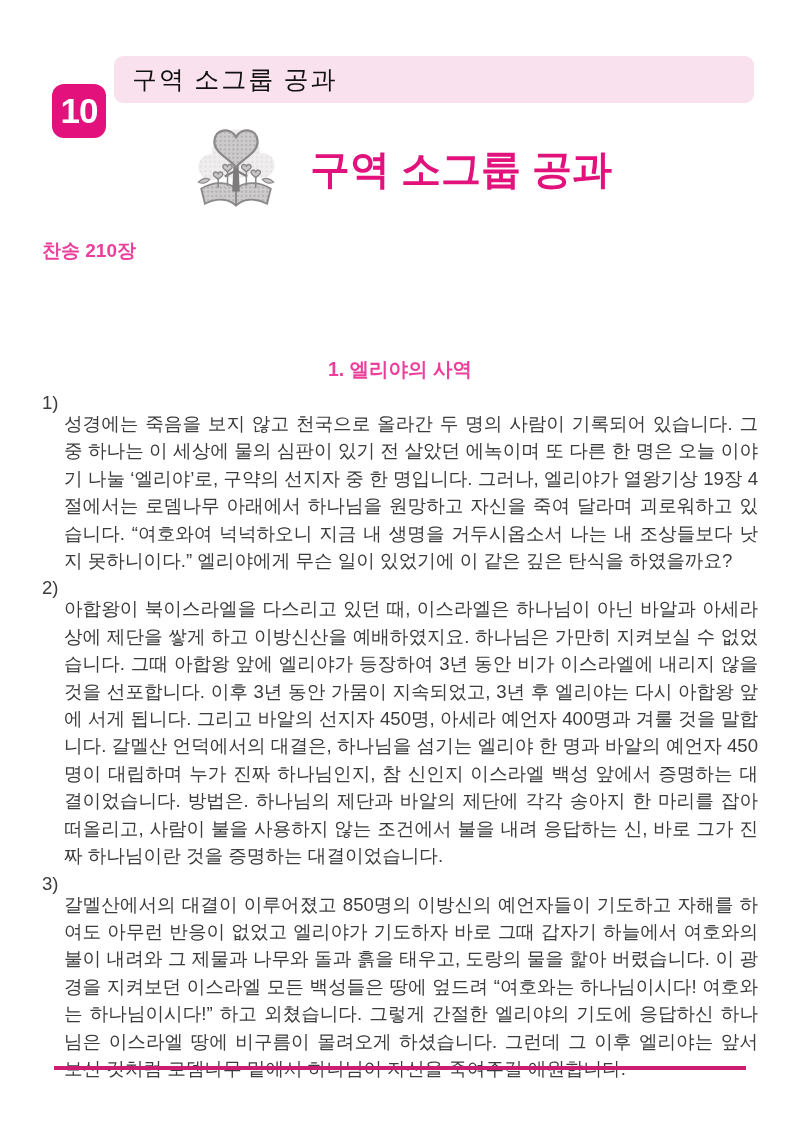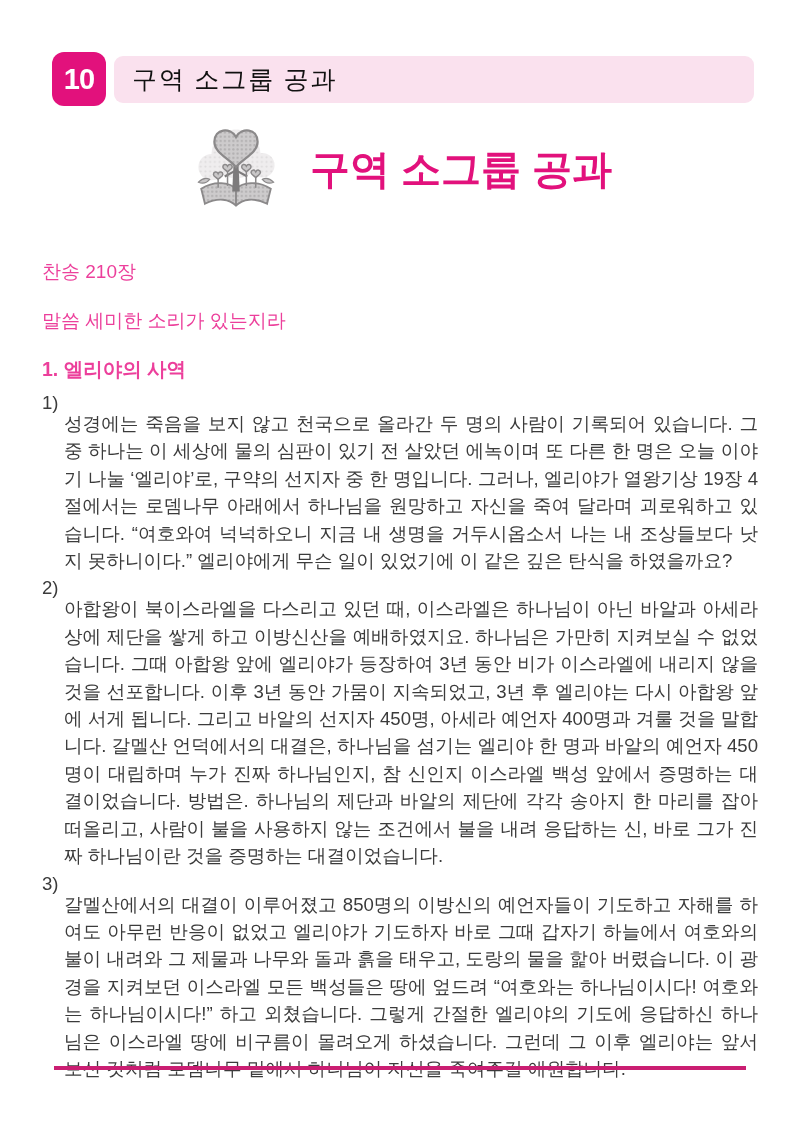--- a/index.html
+++ b/index.html
@@ -13,23 +13,24 @@
   }
   
   .header{
     position:absolute;top:52px;left:52px;right:46px;
     display:flex;align-items:flex-start;gap:8px;
   }
   .badge{
     width:54px;height:54px;flex:0 0 54px;
     background:var(--accent);
     border-radius:12px;
-    color:#fff;font-size:29px;font-weight:bold;
+    color:#fff;font-size:35px;font-weight:bold;
     display:flex;align-items:center;justify-content:center;
     letter-spacing:-1px;
+    margin-top:32px;
   }
   .header-bar{
     flex:1;height:47px;margin-top:4px;
     background:var(--barbg);
     border-radius:9px;
     display:flex;align-items:center;
     padding:0 18px;
     font-family:"Liberation Serif","DejaVu Serif",serif;
     font-size:25px;color:#111;
     letter-spacing:2px;
@@ -44,34 +45,34 @@
     margin:0;
     font-size:40px;font-weight:800;
     color:var(--accent);
     letter-spacing:0px;
   }
   
   .meta{
     position:absolute;top:237px;left:42px;right:44px;
   }
   .meta-line{
-    font-size:19px;font-weight:400;
+    font-size:19px;font-weight:700;
     color:var(--metapink);
     line-height:28px;
-    margin-top:21px;
   }
   
   .section{
     position:absolute;top:356px;left:42px;right:42px;
   }
   .section-heading{
     margin:0 0 7px 0;
     font-size:19.5px;font-weight:700;
     color:var(--metapink);
     line-height:26px;
+    text-align:center;
   }
   .item{
     display:flex;
     font-size:18.6px;
     line-height:27.4px;
     color:#3b3b3b;
   }
   .item .marker{flex:0 0 22px;}
   .item .text{flex:1;text-align:justify;margin-top:21px;}
   
@@ -130,21 +131,20 @@
         </g>
 
         <path d="M10,64 q6,-6 12,-3 q-5,6 -12,3 Z M90,64 q-6,-6 -12,-3 q5,6 12,3 Z" fill="#c9c7c8" stroke="#8b898a" stroke-width="1.2"></path>
       </svg>
     </span>
     <h1 class="lesson-title">구역 소그룹 공과</h1>
   </div>
 
   <div class="meta">
     <div class="meta-line">찬송 210장</div>
-    <div class="meta-line">말씀 세미한 소리가 있는지라</div>
   </div>
 
   <div class="section">
     <h2 class="section-heading">1. 엘리야의 사역</h2>
 
     <div class="item">
       <span class="marker">1)</span>
       <span class="text">성경에는 죽음을 보지 않고 천국으로 올라간 두 명의 사람이 기록되어 있습니다. 그 중 하나는 이 세상에 물의 심판이 있기 전 살았던 에녹이며 또 다른 한 명은 오늘 이야기 나눌 ‘엘리야’로, 구약의 선지자 중 한 명입니다. 그러나, 엘리야가 열왕기상 19장 4절에서는 로뎀나무 아래에서 하나님을 원망하고 자신을 죽여 달라며 괴로워하고 있습니다. “여호와여 넉넉하오니 지금 내 생명을 거두시옵소서 나는 내 조상들보다 낫지 못하니이다.” 엘리야에게 무슨 일이 있었기에 이 같은 깊은 탄식을 하였을까요?</span>
     </div>
 

